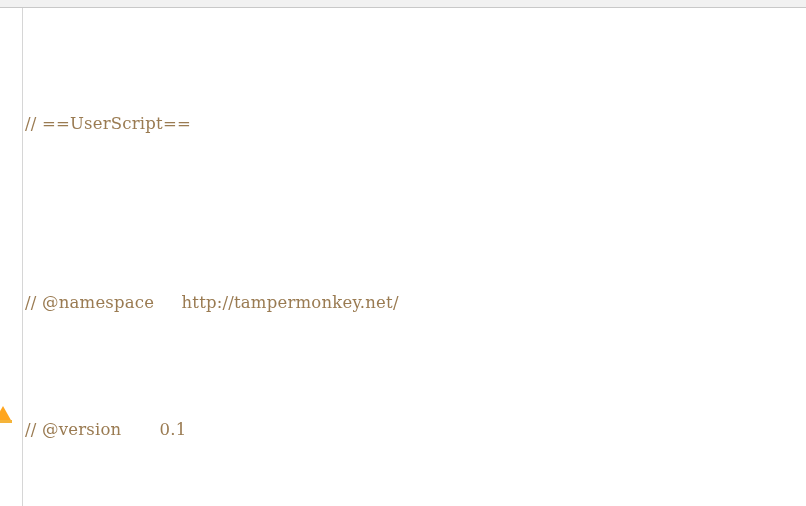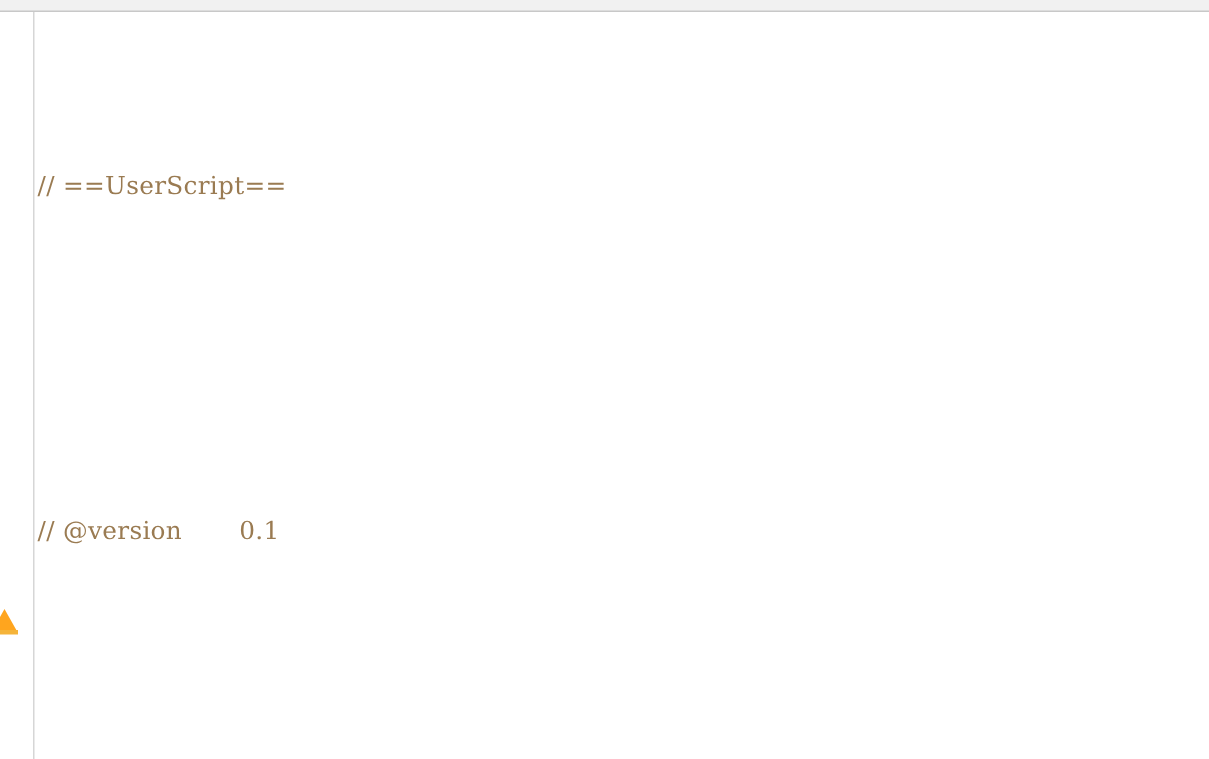--- a/index.html
+++ b/index.html
@@ -100,20 +100,21 @@
   <div class="gutter-rule"></div>
 
   <div class="code">
 
     
     <div class="line"><span class="cmt">// ==UserScript==</span></div>
 
     
 
     
+    <div class="line"><span class="cmt">//</span><span class="cmt"> </span><span class="cmt">@namespace</span><span class="cmt">     </span><span class="cmt">http://tampermonkey.net/</span></div>
 
     
     <div class="line"><span class="cmt">//</span><span class="cmt"> </span><span class="cmt">@version</span><span class="cmt">       </span><span class="cmt">0.1</span></div>
 
     
     
 
     
     
 

